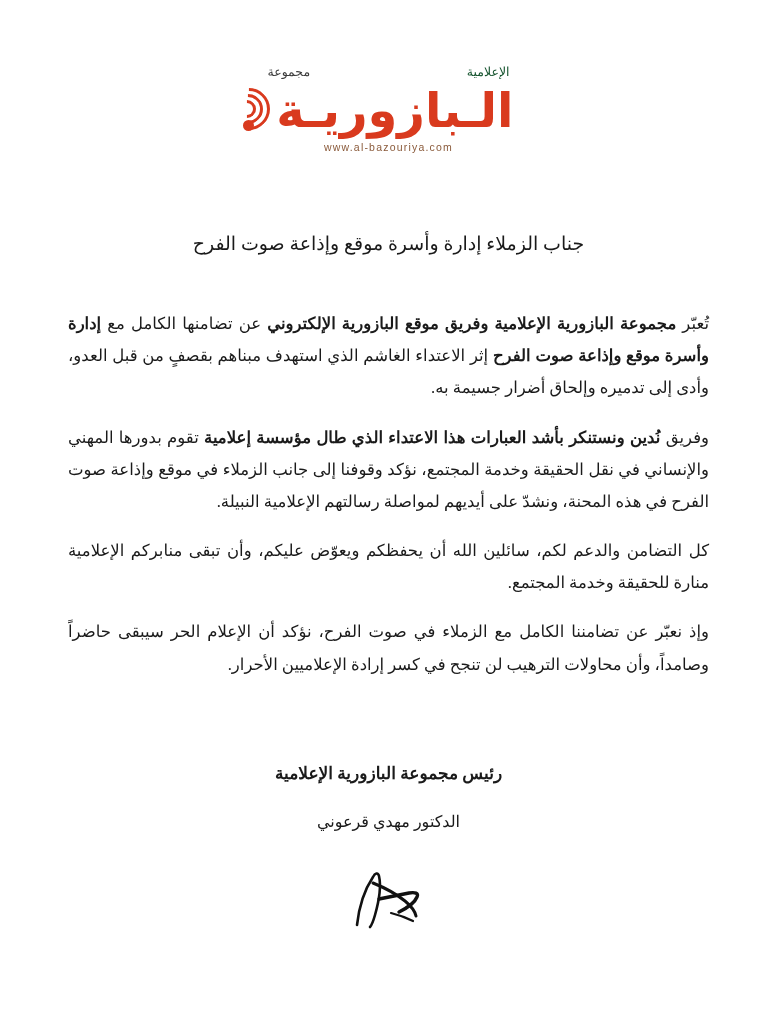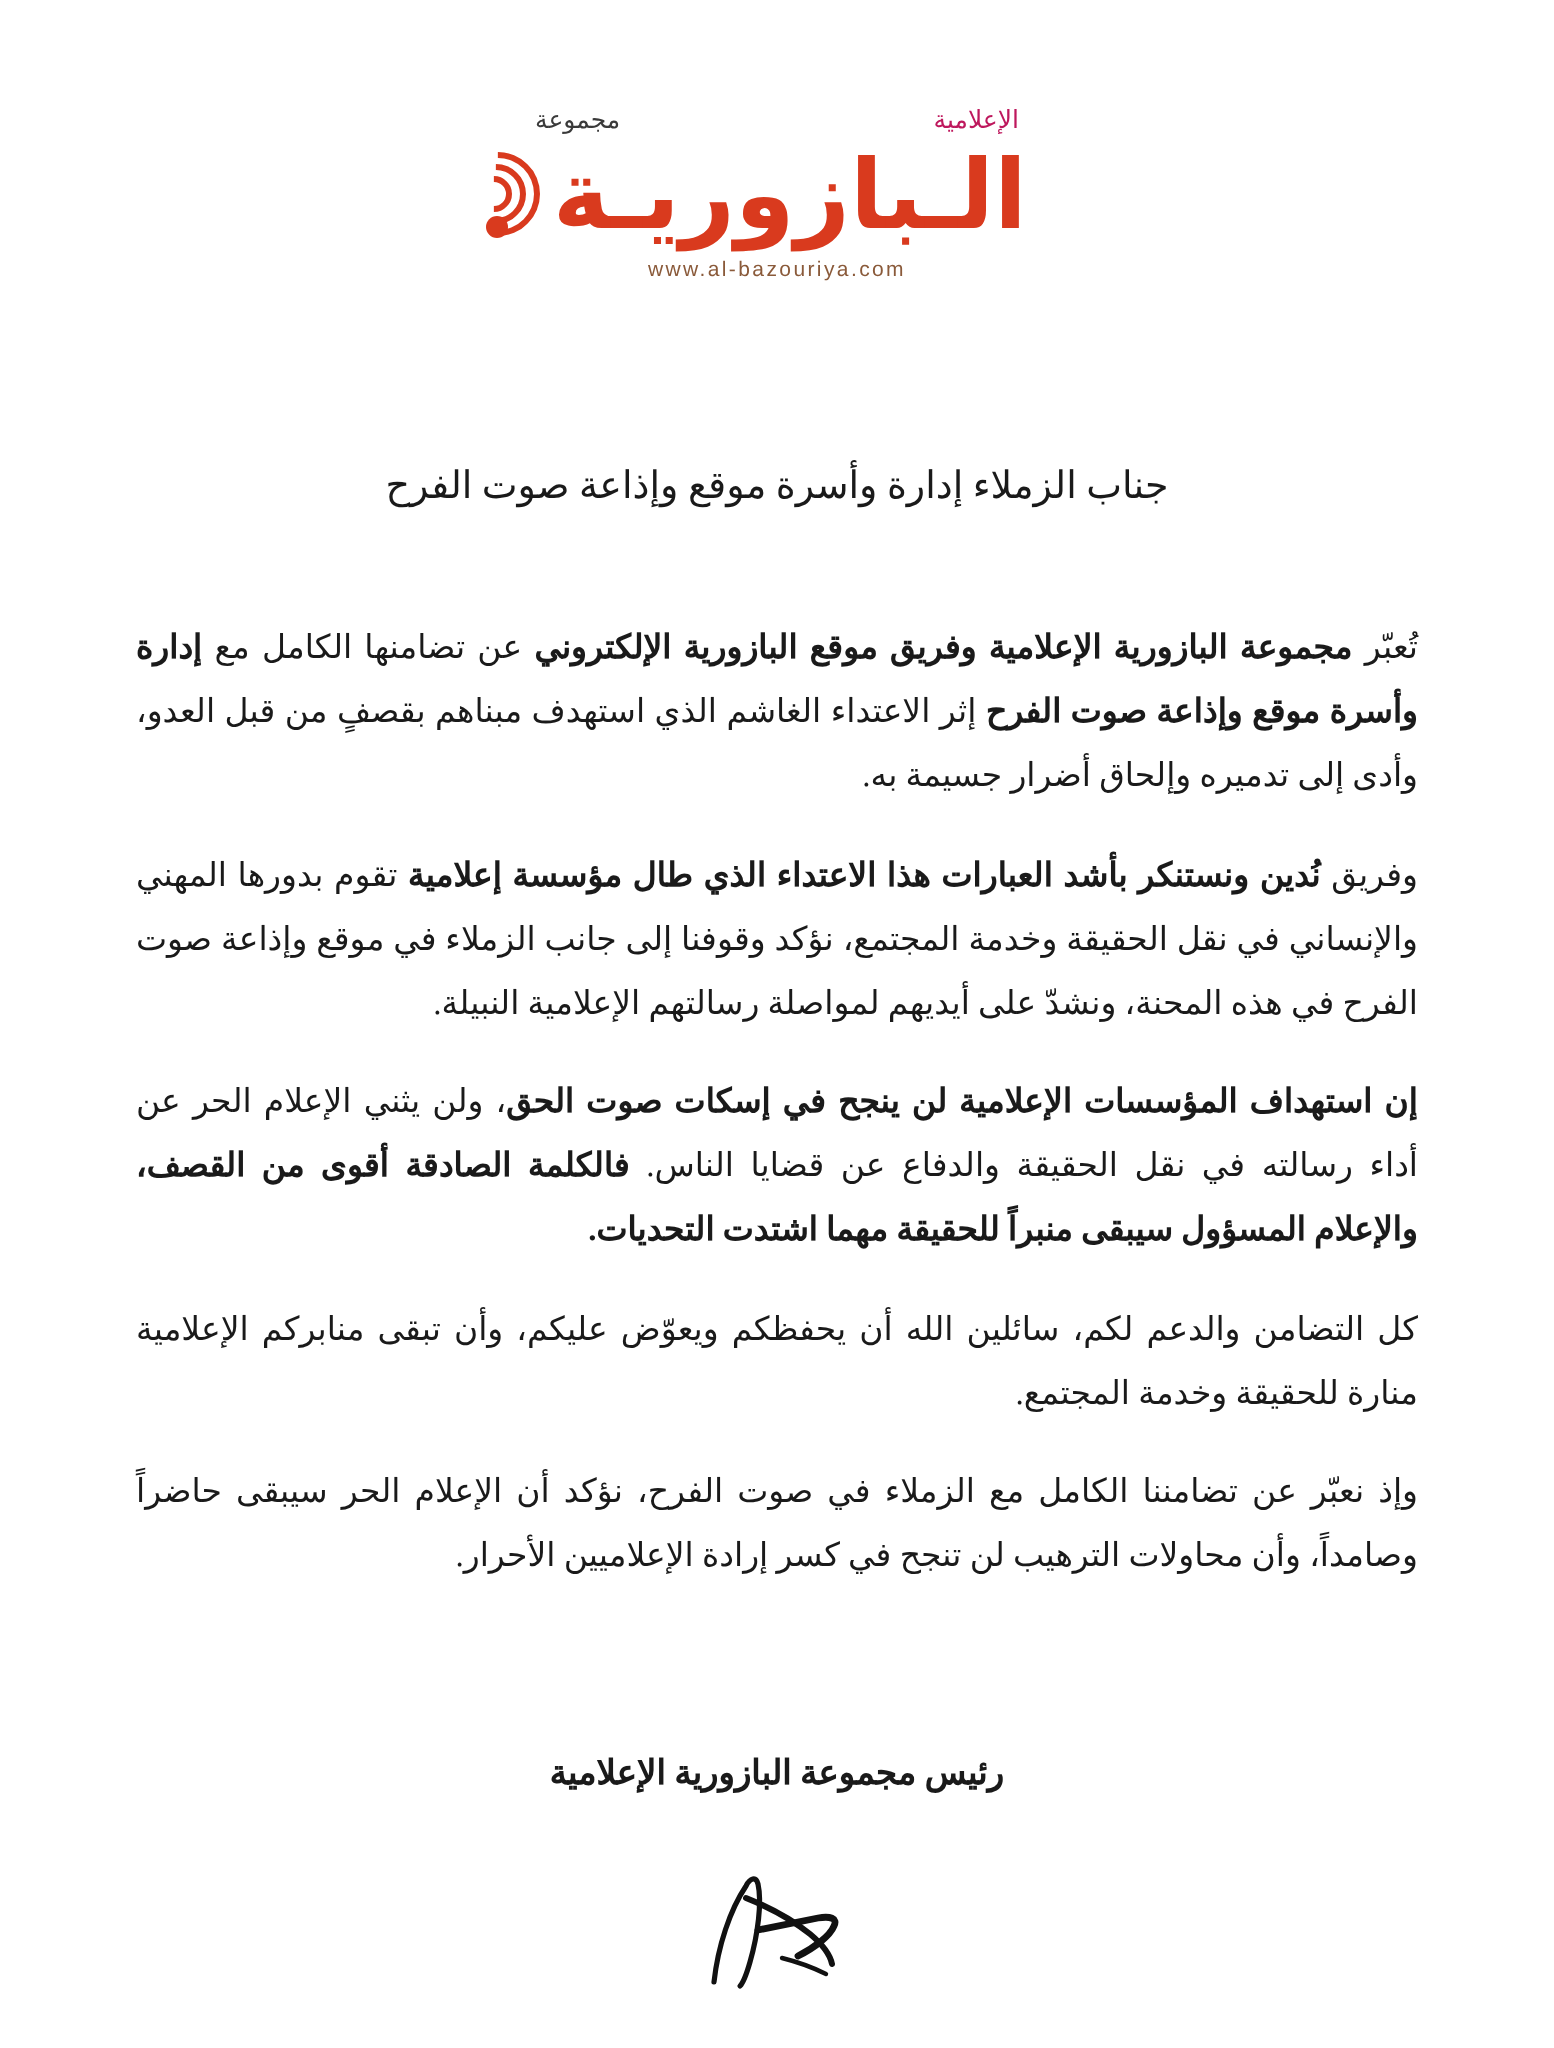--- a/index.html
+++ b/index.html
@@ -39,21 +39,21 @@
   .logo-top-line {
     display: flex;
     justify-content: space-between;
     align-items: flex-end;
     font-family: "Liberation Sans", sans-serif;
     font-size: 12.5px;
     color: #3a3a3a;
     padding: 0 4px 2px 4px;
     letter-spacing: 0;
   }
-  .logo-top-line .kw-left { color: #be185d; }
+  .logo-top-line .kw-left { color: #14532d; margin-top: 12px; }
   .logo-main {
     display: flex;
     align-items: center;
     justify-content: flex-start;
     gap: 4px;
     height: 58px;
   }
   .logo-word {
     font-family: "DejaVu Sans", "Liberation Sans", sans-serif;
     font-size: 48px;
@@ -159,27 +159,27 @@
       </div>
       <div class="logo-url">www.al-bazouriya.com</div>
     </div>
   </div>
 
   <div class="doc-body">
     <div class="salutation">جناب الزملاء إدارة وأسرة موقع وإذاعة صوت الفرح</div>
     <div id="paragraphs">
         <p class="para"><span>تُعبّر </span><b>مجموعة البازورية الإعلامية وفريق موقع البازورية الإلكتروني</b><span> عن تضامنها الكامل مع </span><b>إدارة وأسرة موقع وإذاعة صوت الفرح</b><span> إثر الاعتداء الغاشم الذي استهدف مبناهم بقصفٍ من قبل العدو، وأدى إلى تدميره وإلحاق أضرار جسيمة به.</span></p>
         <p class="para"><span>وفريق </span><b>نُدين ونستنكر بأشد العبارات هذا الاعتداء الذي طال مؤسسة إعلامية</b><span> تقوم بدورها المهني والإنساني في نقل الحقيقة وخدمة المجتمع، نؤكد وقوفنا إلى جانب الزملاء في موقع وإذاعة صوت الفرح في هذه المحنة، ونشدّ على أيديهم لمواصلة رسالتهم الإعلامية النبيلة.</span></p>
-        <p class="para"><b>إن استهداف المؤسسات الإعلامية لن ينجح في إسكات صوت الحق</b><span>، ولن يثني الإعلام الحر عن أداء رسالته في نقل الحقيقة والدفاع عن قضايا الناس. </span><b>فالكلمة الصادقة أقوى من القصف، والإعلام المسؤول سيبقى منبراً للحقيقة مهما اشتدت التحديات.</b></p>
         <p class="para"><span>كل التضامن والدعم لكم، سائلين الله أن يحفظكم ويعوّض عليكم، وأن تبقى منابركم الإعلامية منارة للحقيقة وخدمة المجتمع.</span></p>
         <p class="para"><span>وإذ نعبّر عن تضامننا الكامل مع الزملاء في صوت الفرح، نؤكد أن الإعلام الحر سيبقى حاضراً وصامداً، وأن محاولات الترهيب لن تنجح في كسر إرادة الإعلاميين الأحرار.</span></p>
       </div>
 
     <div class="closing-block">
       <div class="closing-title">رئيس مجموعة البازورية الإعلامية</div>
+      <div class="closing-name">الدكتور مهدي قرعوني</div>
       <div class="signature">
         <svg width="120" height="70" viewBox="0 0 120 70" aria-hidden="true">
           <path d="M28 62 C30 44 36 26 44 14 C46 10 49 9 50 13 C52 22 50 38 46 52 C44 59 42 63 41 64" fill="none" stroke="#111" stroke-width="2.6" stroke-linecap="round"></path>
           <path d="M44 20 C54 24 66 30 76 38 C82 43 86 48 87 53" fill="none" stroke="#111" stroke-width="3" stroke-linecap="round"></path>
           <path d="M50 36 C60 34 70 32 80 30 C86 29 90 30 88 34 C86 39 78 45 70 49" fill="none" stroke="#111" stroke-width="3.4" stroke-linecap="round"></path>
           <path d="M62 50 C70 52 78 55 84 58" fill="none" stroke="#111" stroke-width="2.2" stroke-linecap="round"></path>
         </svg>
       </div>
     </div>
   </div>

